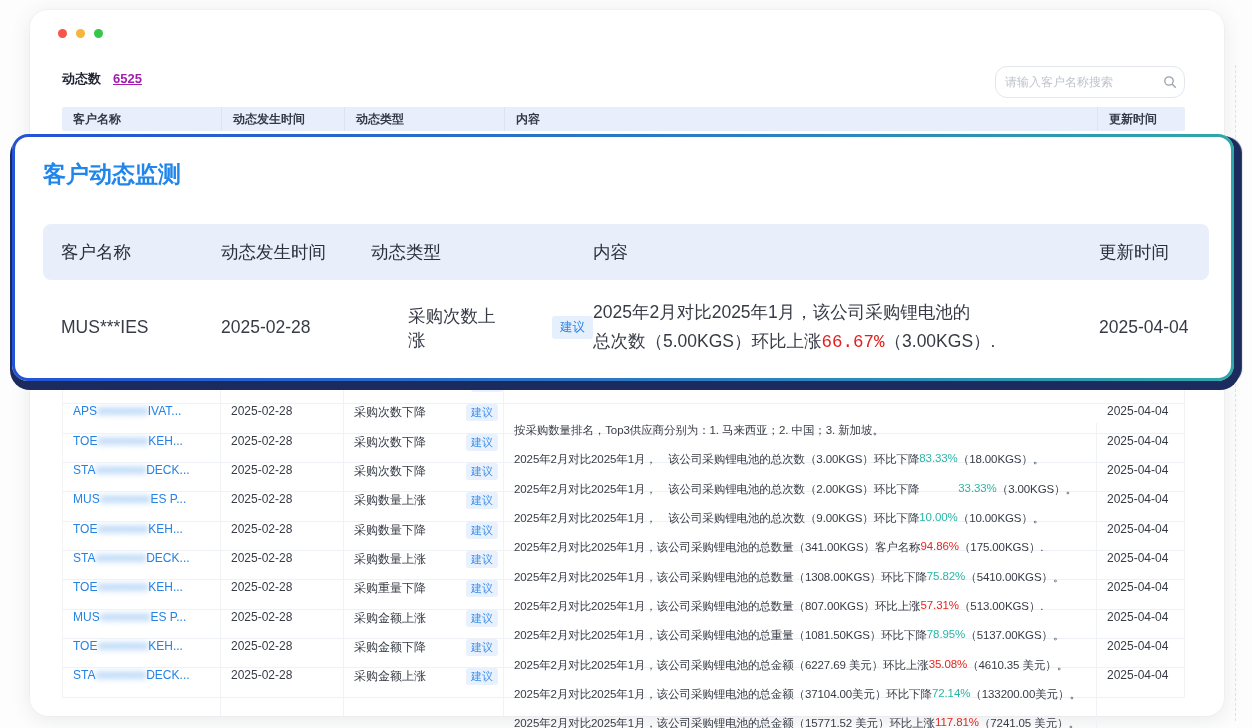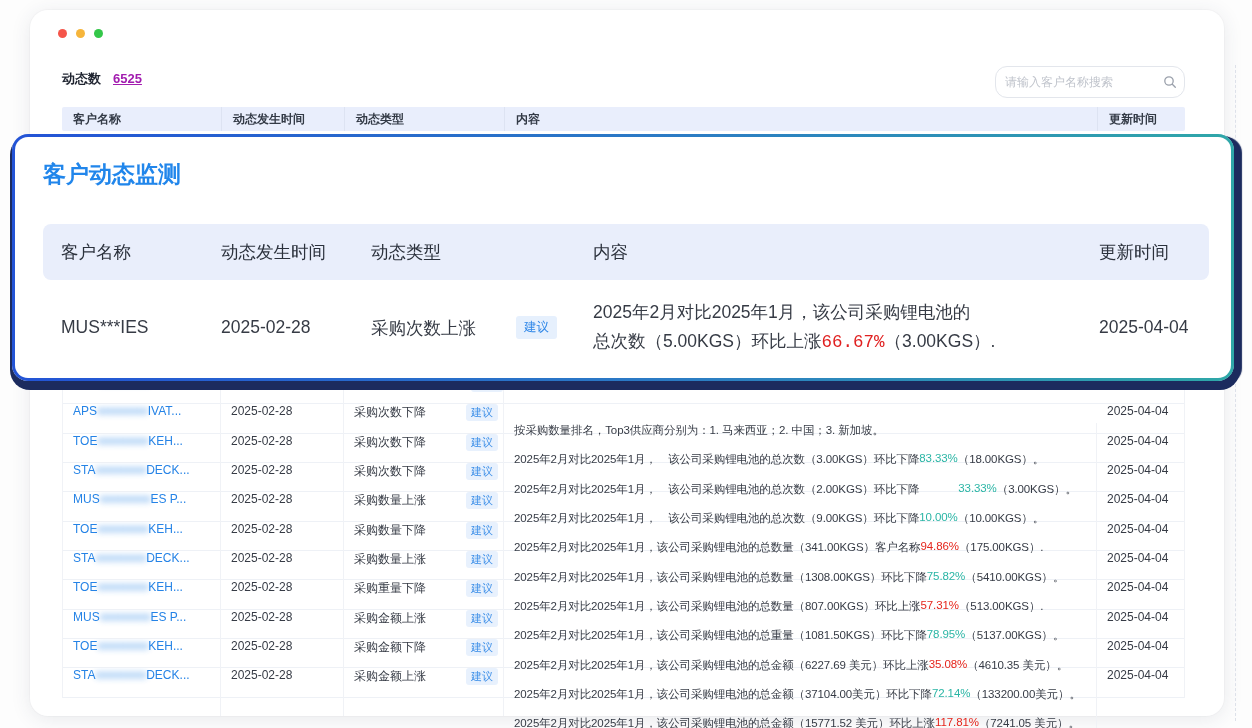--- a/index.html
+++ b/index.html
@@ -66,21 +66,21 @@
     background: linear-gradient(#fff,#fff) padding-box,
                 linear-gradient(93deg, #2353d6 0%, #2b7cc4 55%, #2fa8a8 100%) border-box;
     box-shadow: 2px 5px 0 4px #1c2b5e, 8px 3px 1px #1c2b5e;
   }
   .ov-title { position: absolute; left: 28px; top: 22px; font-size: 23px; font-weight: 700; color: #2186eb; }
   .ov-grid { display: grid; grid-template-columns: 160px 150px 222px minmax(0,1fr) 110px;
     align-items: center; padding-left: 18px; width: 1166px; position: absolute; left: 28px; }
   .ov-head { top: 87px; height: 56px; background: #e9eefb; border-radius: 8px;
     font-size: 17.5px; font-weight: 500; color: #2b313c; }
   .ov-row { top: 143px; height: 95px; font-size: 17.5px; color: #363b45; }
-  .ov-type { display: flex; align-items: center; }
+  .ov-type { display: flex; align-items: center; margin-left: 37px; }
   .ov-badge { background: #e6f0fd; color: #2f87e8; font-size: 12.5px; line-height: 1;
     padding: 5px 8px; border-radius: 3px; margin-left: 40px; flex: none; }
   .ov-content { line-height: 29px; }
 </style>
 </head>
 <body>
 
 <div class="window">
   <div class="traffic">
     <div class="dot" id="dot-red" style="background: rgb(245, 85, 74);"></div>

